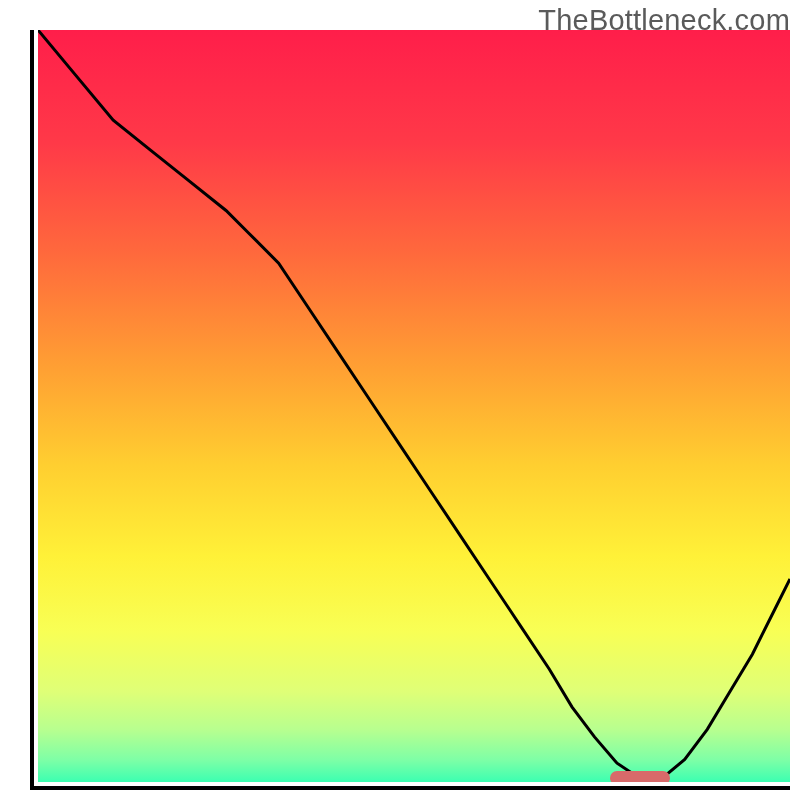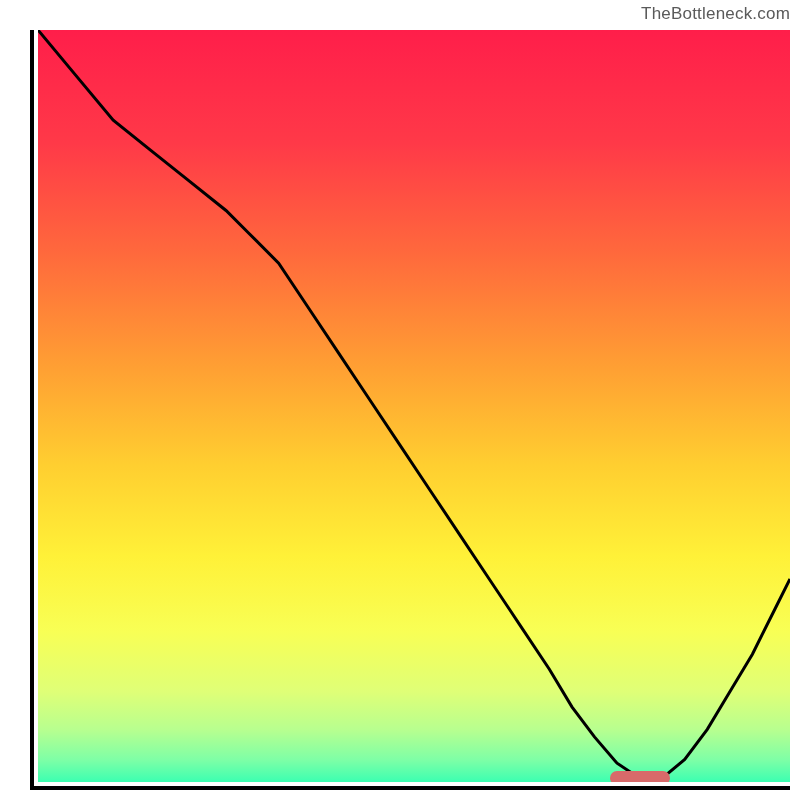--- a/index.html
+++ b/index.html
@@ -13,21 +13,21 @@
   }
   .container {
     position: relative;
     width: 800px;
     height: 800px;
   }
   .watermark {
     position: absolute;
     top: 4px;
     right: 10px;
-    font-size: 17px;
+    font-size: 29px;
     color: #5a5a5a;
     font-weight: 400;
     letter-spacing: 0.2px;
   }
   .plot-frame {
     position: absolute;
     left: 30px;
     top: 30px;
     width: 760px;
     height: 760px;

